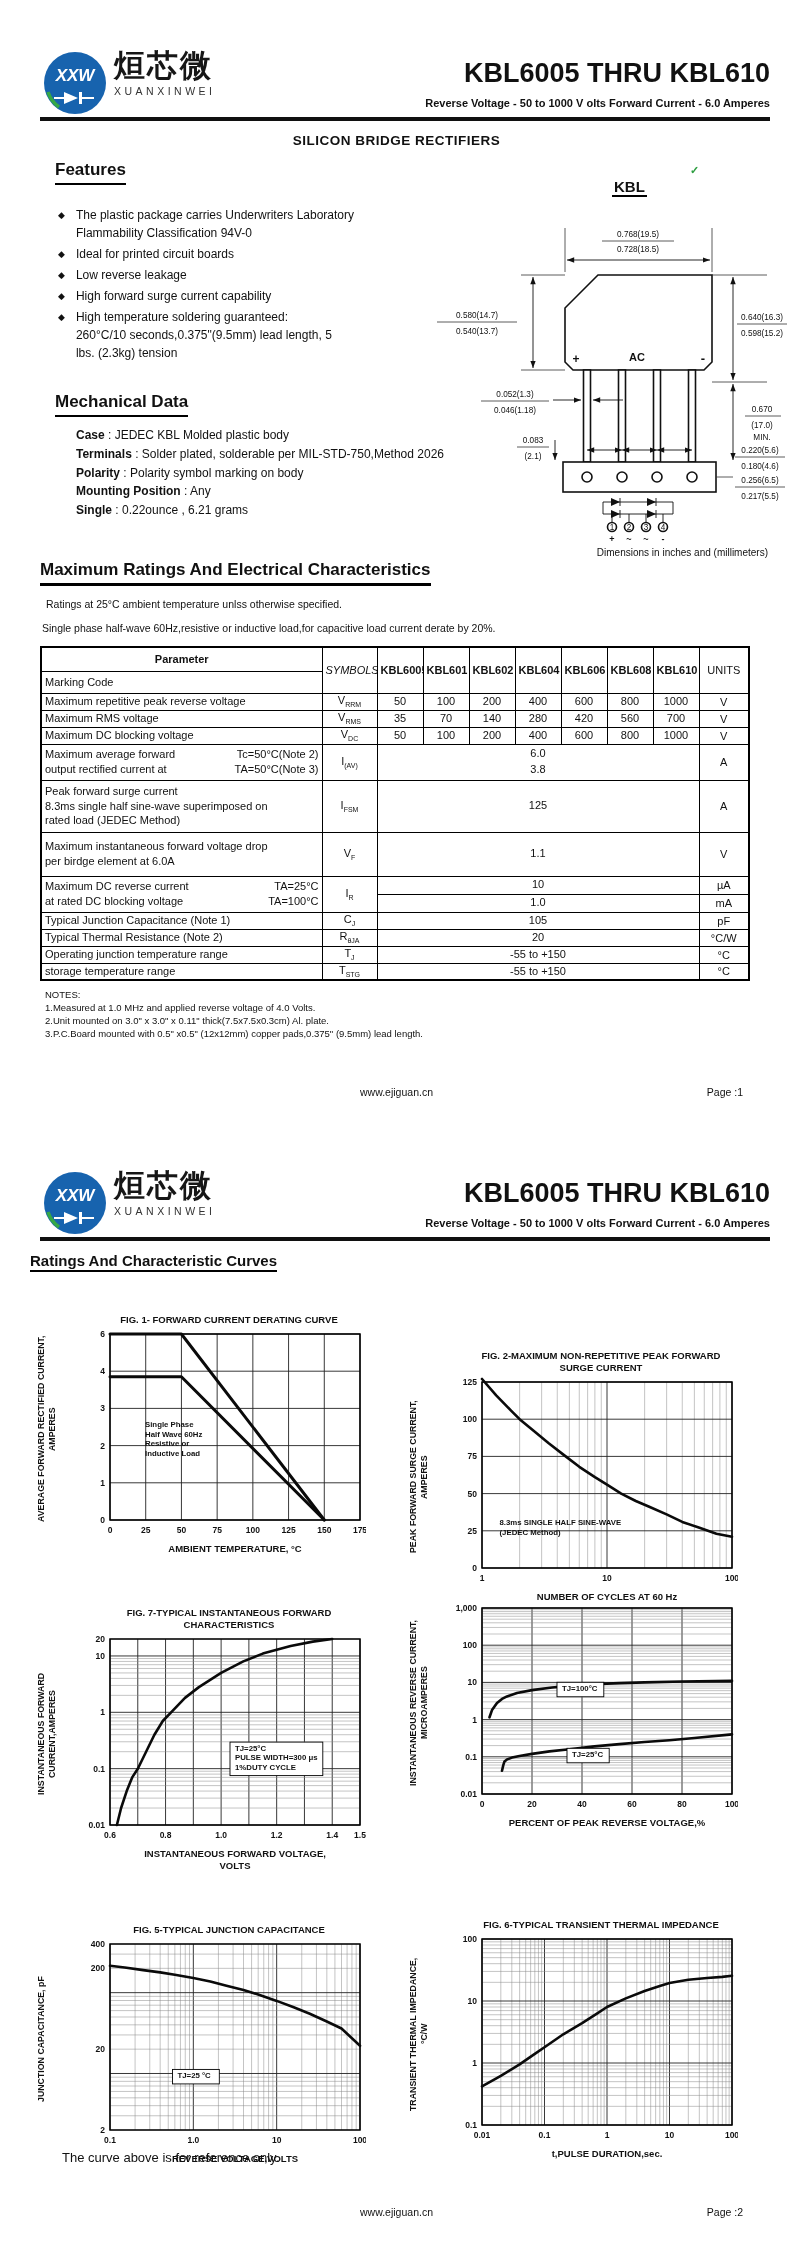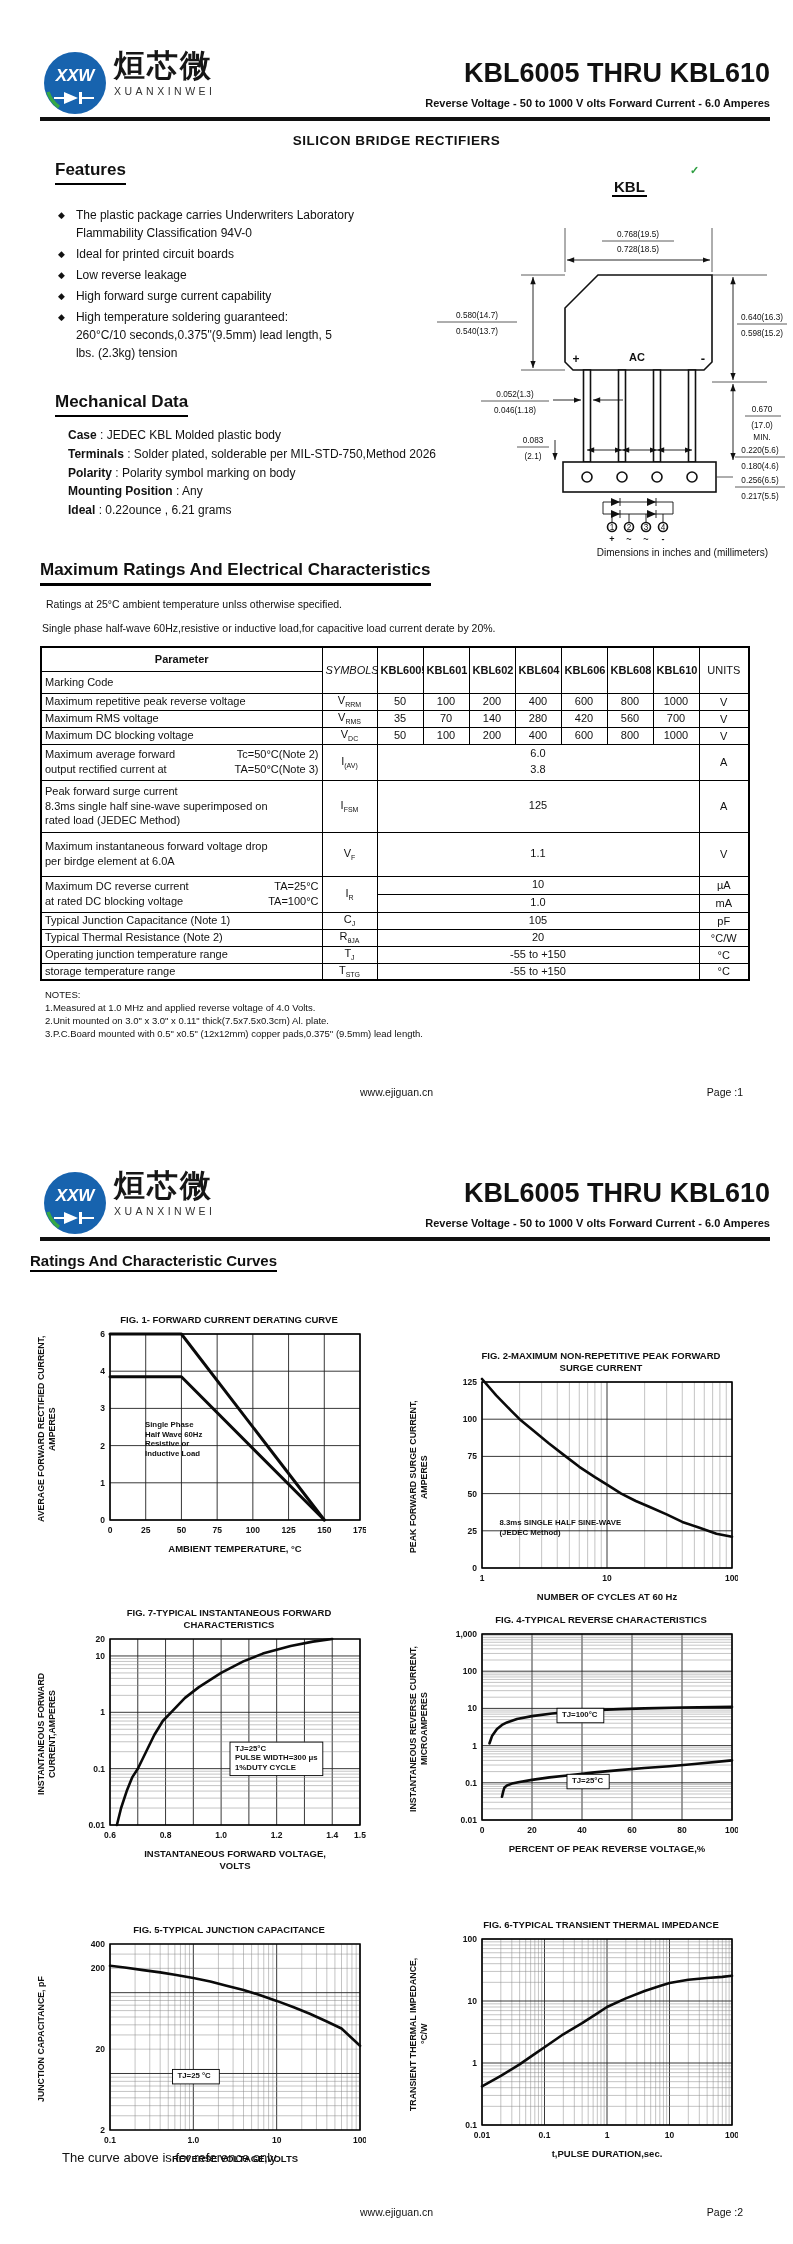--- a/index.html
+++ b/index.html
@@ -122,26 +122,26 @@
         <span class="feat-bullet">◆</span>
         <span class="feat-lines">High temperature soldering guaranteed:
 260°C/10 seconds,0.375"(9.5mm) lead length, 5
 lbs. (2.3kg) tension</span>
       </div>
     </div>
 
   <div class="abs" style="left:55px;top:392px;">
     <span class="h1">Mechanical Data</span>
   </div>
-  <div class="abs" id="mech-rows" style="left:68px;top:428px;width:400px;">
+  <div class="abs" id="mech-rows" style="left:76px;top:428px;width:400px;">
       <div class="mech-row"><b>Case</b> : JEDEC KBL Molded plastic body</div>
       <div class="mech-row"><b>Terminals</b> : Solder plated, solderable per MIL-STD-750,Method 2026</div>
       <div class="mech-row"><b>Polarity</b> : Polarity symbol  marking on body</div>
       <div class="mech-row"><b>Mounting Position</b> : Any</div>
-      <div class="mech-row"><b>Ideal</b> : 0.22ounce , 6.21 grams</div>
+      <div class="mech-row"><b>Single</b> : 0.22ounce , 6.21 grams</div>
     </div>
 
   <div class="abs" style="left:612px;top:178px;">
     <span class="kbl-label">KBL</span>
   </div>
   <div class="abs rohs" style="left:676px;top:172px;">
     <div class="rohs-check">✓</div>
     <div class="rohs-main">RoHS</div>
     <div class="rohs-sub">COMPLIANT</div>
   </div>
@@ -664,21 +664,20 @@
             <text x="39" y="82.30790071928003" text-anchor="end" class="tick">1</text>
             <text x="39" y="25.961851078920034" text-anchor="end" class="tick">10</text>
             <text x="39" y="9" text-anchor="end" class="tick">20</text>
           </svg>
         <div class="xlab">INSTANTANEOUS FORWARD VOLTAGE,
 VOLTS</div>
         </div>
       </div>
   </div>
   <div class="fig" style="left:408px;top:1600px;">
-    <div class="fig-title">FIG. 4-TYPICAL REVERSE CHARACTERISTICS</div>
     <div class="fig-body">
         <div class="ylab">INSTANTANEOUS REVERSE CURRENT,
 MICROAMPERES</div>
       <div>
           <svg class="plot" width="300" height="212">
             <line x1="44" y1="6" x2="44" y2="192" stroke="#222" stroke-width="0.9"></line>
             <line x1="94" y1="6" x2="94" y2="192" stroke="#222" stroke-width="0.9"></line>
             <line x1="144" y1="6" x2="144" y2="192" stroke="#222" stroke-width="0.9"></line>
             <line x1="194" y1="6" x2="194" y2="192" stroke="#222" stroke-width="0.9"></line>
             <line x1="244" y1="6" x2="244" y2="192" stroke="#222" stroke-width="0.9"></line>

